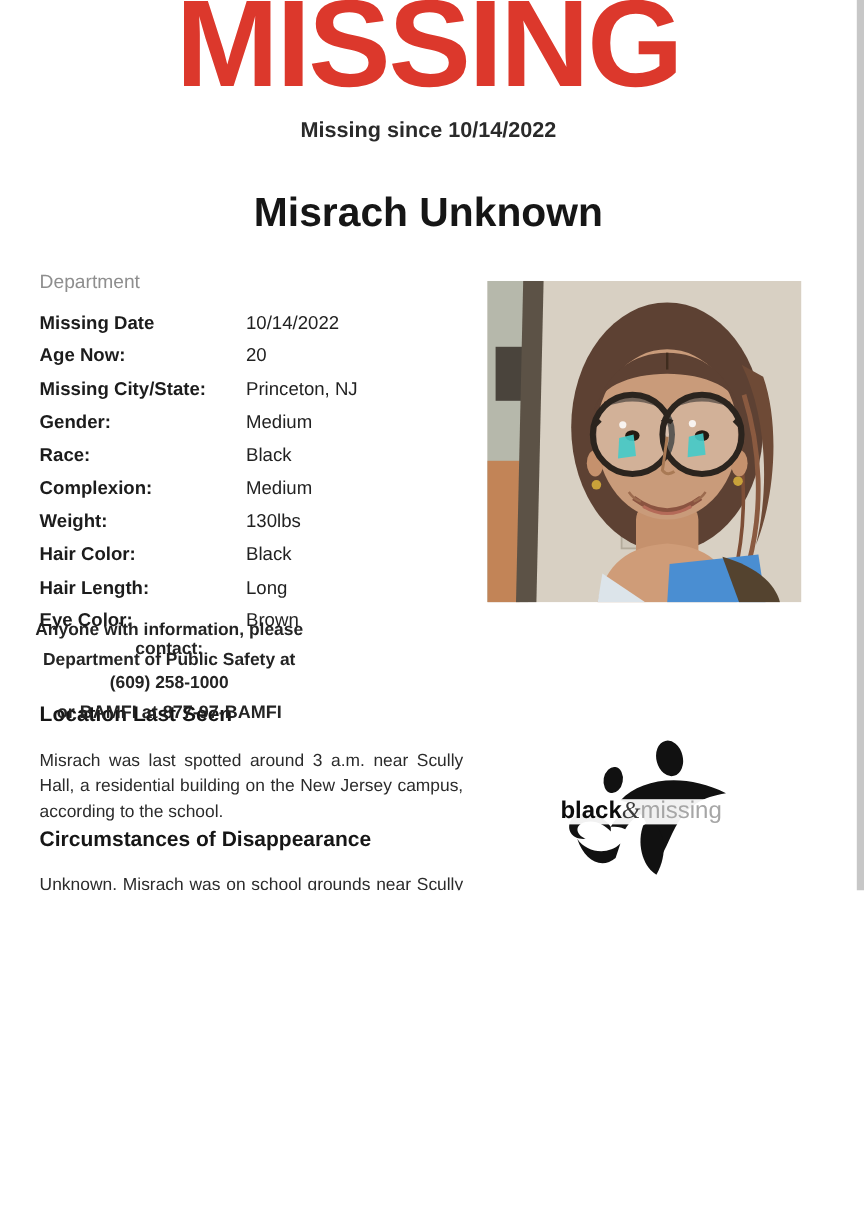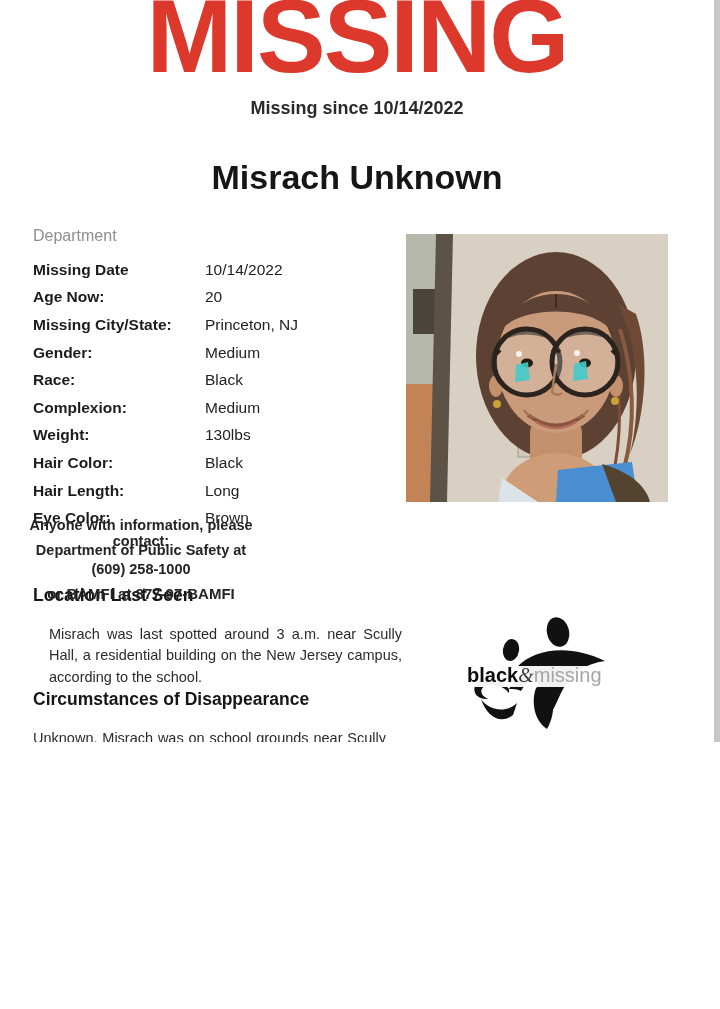--- a/index.html
+++ b/index.html
@@ -28,21 +28,21 @@
   .fields{left:33px;top:256px;width:362px;display:flex;flex-direction:column;}
   .field-row{display:flex;height:27.6px;align-items:center;font-size:15.5px;}
   .field-label{width:172px;font-weight:bold;color:#1c1c1c;}
   .field-value{color:#222222;}
 
   .section-heading{left:33px;font-size:17.5px;font-weight:bold;color:#161616;}
   .lls-heading{top:585px;}
   .cod-heading{top:689px;}
   .body-par{left:33px;width:353px;font-size:14.5px;line-height:21.5px;color:#2b2b2b;
     text-align:justify;text-justify:inter-word;}
-  .lls-body{top:609px;margin-left:16px;}
+  .lls-body{top:609px;}
   .cod-body{top:713px;}
 
   
   .photo{left:406px;top:234px;width:262px;height:268px;overflow:hidden;}
   .contact{left:396px;top:0;width:282px;text-align:center;color:#242424;}
   .contact div{position:absolute;left:0;width:282px;font-weight:600;}
   .contact-line1{top:517px;font-size:14.5px;}
   .contact-line2{top:542px;font-size:14.5px;}
   .contact-line3{top:561px;font-size:14.5px;}
   .contact-line4{top:585px;font-size:15px;}

